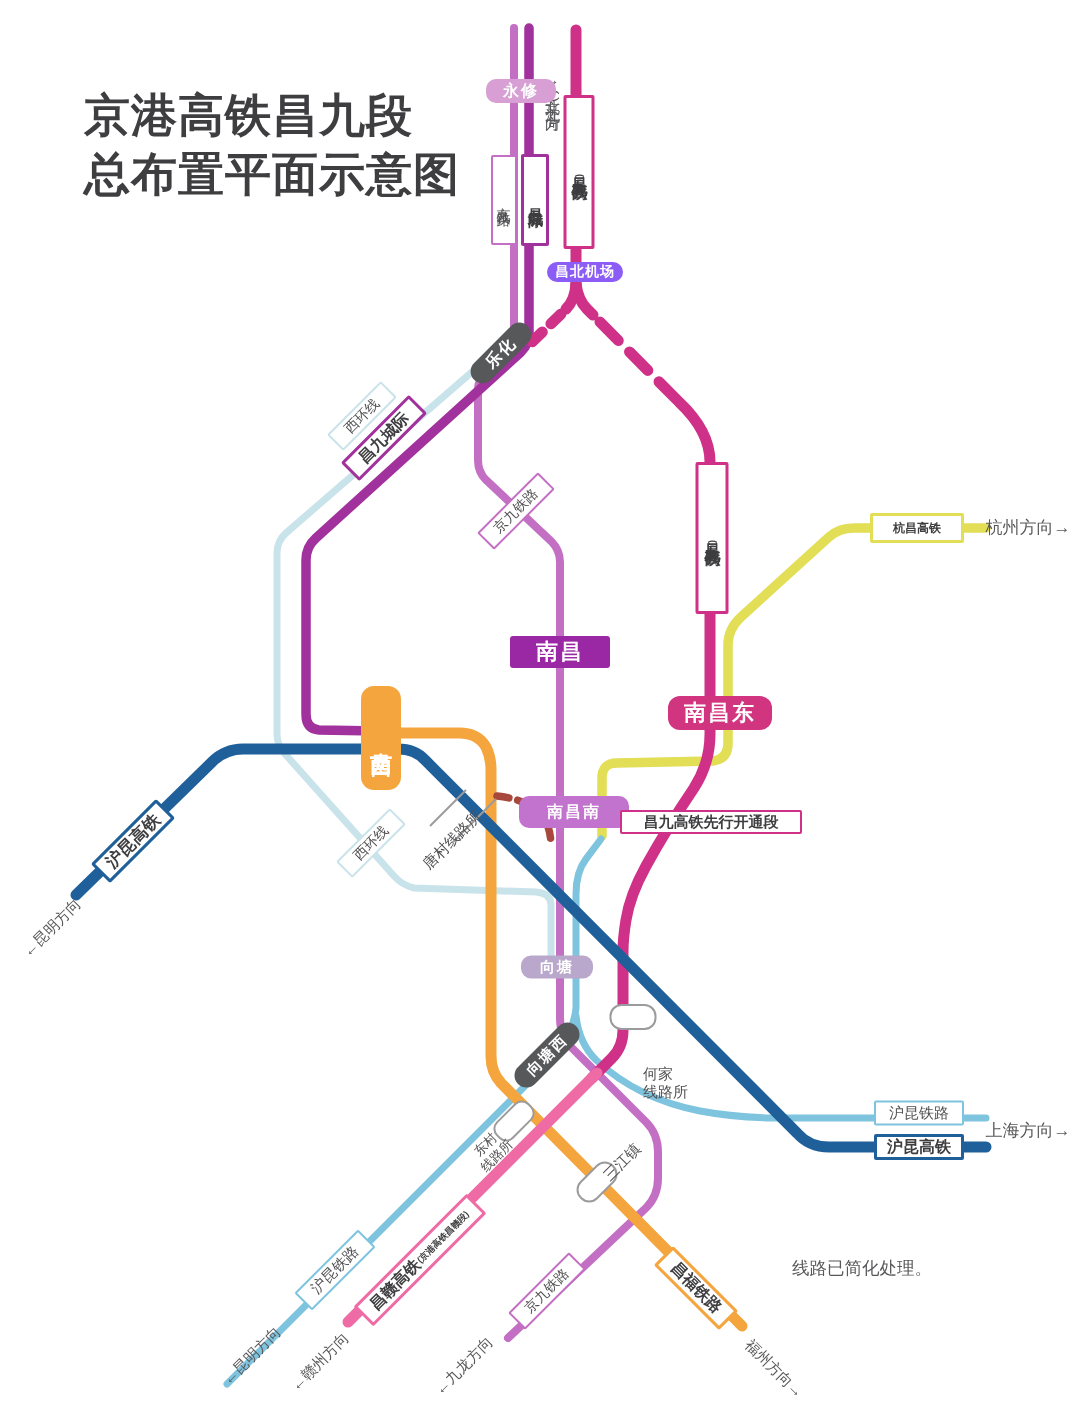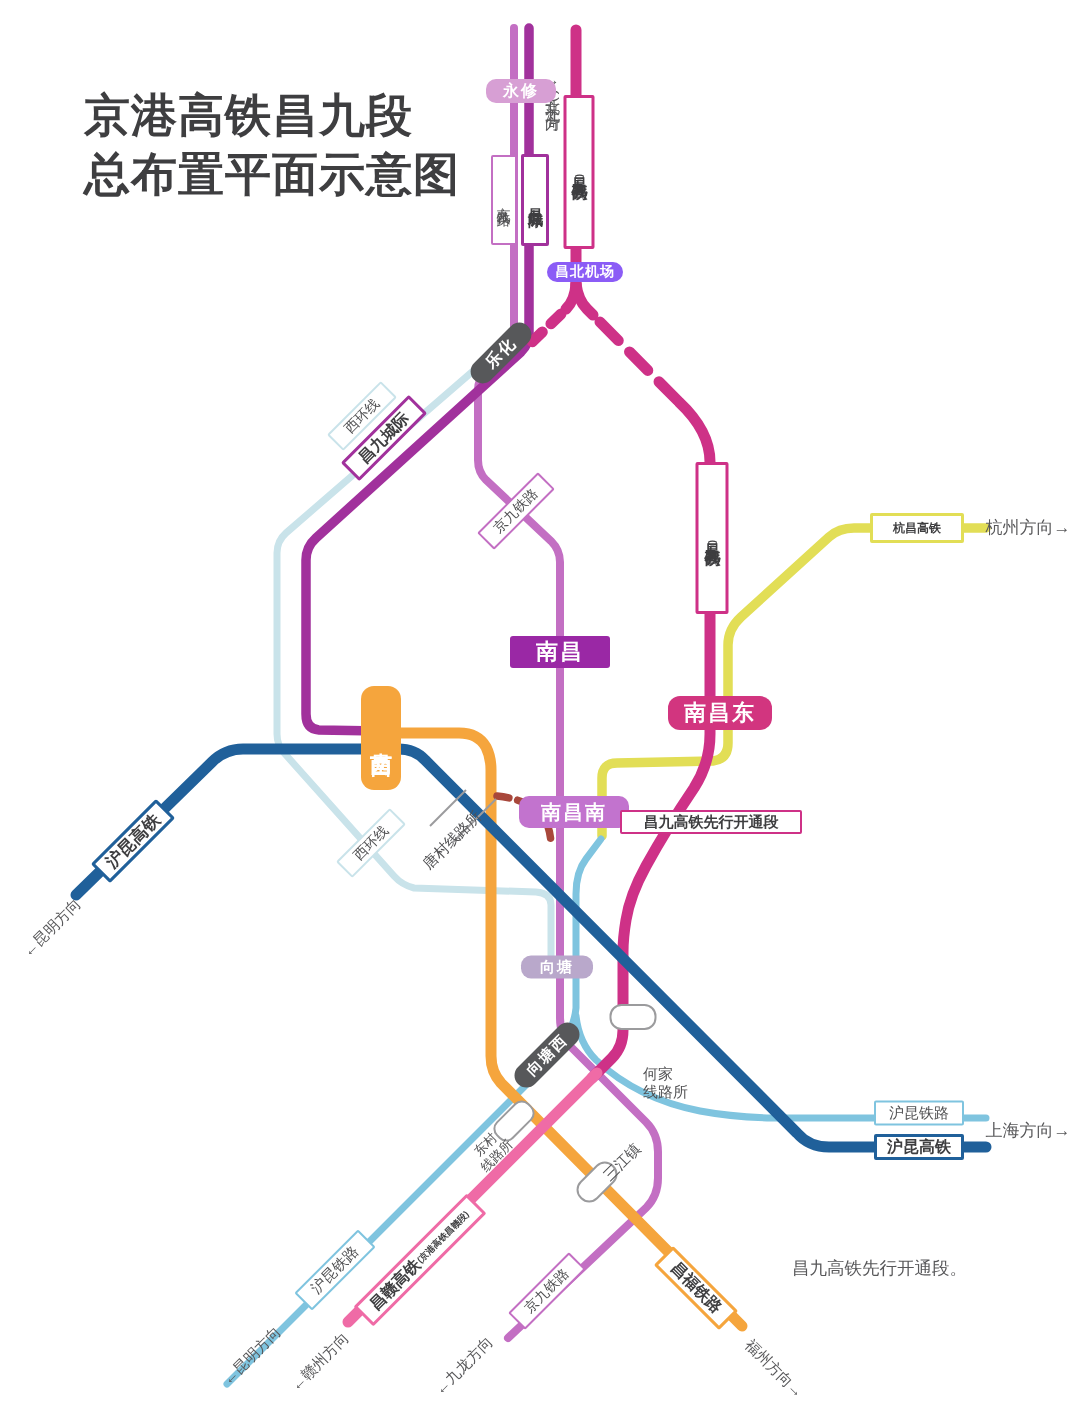--- a/index.html
+++ b/index.html
@@ -114,21 +114,21 @@
 
   <div class="abs pill ctr" style="left: 560px; top: 652px; width: 100px; height: 32px; font-size: 22px; border-radius: 3px; background: rgb(154, 40, 165);">
     <span>南昌</span>
   </div>
   <div class="abs pill ctr" style="left: 720px; top: 713px; width: 104px; height: 34px; font-size: 22px; border-radius: 12px; background: rgb(210, 53, 127);">
     <span>南昌东</span>
   </div>
   <div class="abs pill vtext ctr" style="left: 381px; top: 738px; width: 40px; height: 104px; font-size: 22px; border-radius: 13px; background: rgb(245, 165, 61);">
     <span>南昌西</span>
   </div>
-  <div class="abs pill ctr" style="left: 574px; top: 812px; width: 110px; height: 32px; font-size: 20px; border-radius: 10px; background: rgb(194, 115, 206);">
+  <div class="abs pill ctr" style="left: 574px; top: 812px; width: 110px; height: 32px; font-size: 16px; border-radius: 10px; background: rgb(194, 115, 206);">
     <span>南昌南</span>
   </div>
 
   <div class="abs lbox ctr" style="left: 711px; top: 822px; width: 182px; height: 24px; border-width: 2.5px; font-size: 15px; font-weight: bold; color: rgb(62, 62, 64); border-color: rgb(206, 49, 135);">
     <span>昌九高铁先行开通段</span>
   </div>
 
   <div class="abs lbox ctr rneg" style="left: 371px; top: 843px; width: 76px; height: 23px; border-width: 2.5px; font-size: 14px; border-color: rgb(201, 227, 234);">
     <span>西环线</span>
   </div>
@@ -188,16 +188,16 @@
 
   <div class="abs lbox ctr" style="left: 919px; top: 1113px; width: 90px; height: 25px; border-width: 2.5px; font-size: 15px; border-color: rgb(127, 196, 223);">
     <span>沪昆铁路</span>
   </div>
   <div class="abs lbox bold ctr" style="left: 919px; top: 1147px; width: 90px; height: 26px; border-width: 3px; font-size: 16px; border-color: rgb(32, 96, 154);">
     <span>沪昆高铁</span>
   </div>
   <div class="abs dir ctr" style="left:1028px;top:1130px;font-size:17px;">上海方向→</div>
 
   <div class="abs note" style="left:792px;top:1254px;">
-    <div>昌九高铁先行开通段。</div>
+    <div>线路已简化处理。</div>
   </div>
 
 </div>
 
 </body></html>

